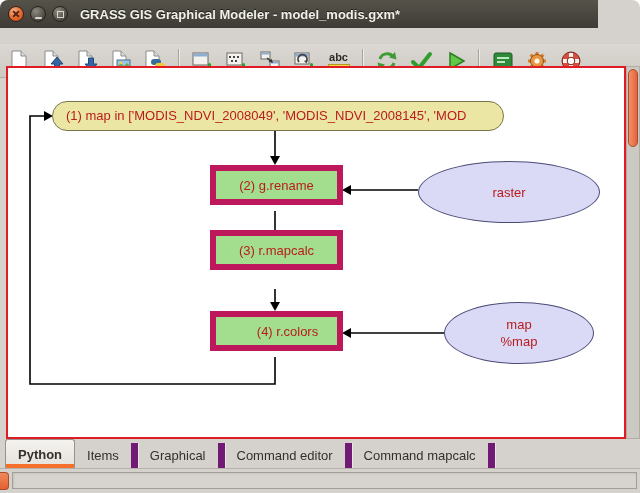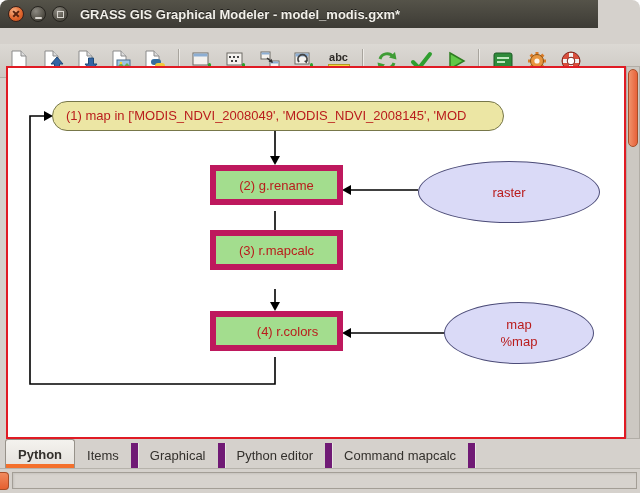--- a/index.html
+++ b/index.html
@@ -283,21 +283,21 @@
     <div class="tab active">
         <span>Python</span>
       </div>
     <div class="tab">
         <span>Items</span>
       </div>
     <div class="tab">
         <span>Graphical</span>
       </div>
     <div class="tab">
-        <span>Python editor</span>
+        <span>Command editor</span>
       </div>
     <div class="tab">
         <span>Command mapcalc</span>
       </div>
   </div>
 
   <div class="statusbar">
     <div class="grip"></div>
     <div class="status-field"></div>
   </div>

